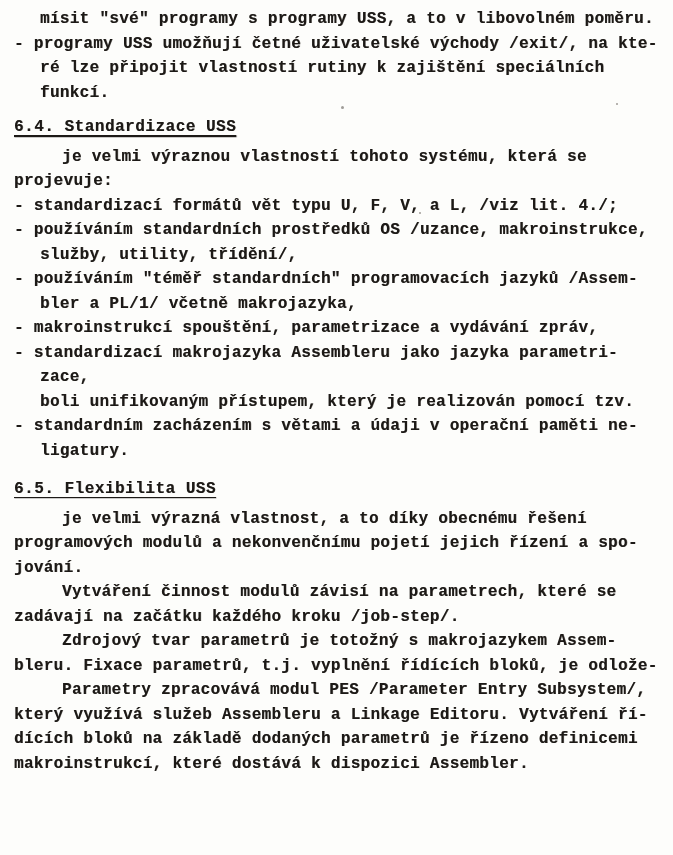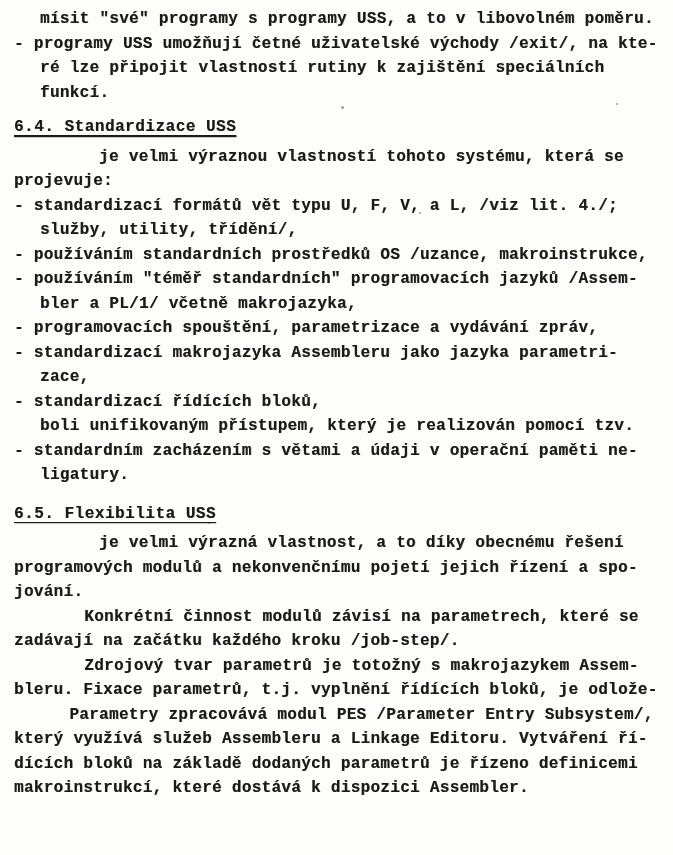--- a/index.html
+++ b/index.html
@@ -21,21 +21,21 @@
     line-height: 24.5px;
     letter-spacing: 0.3px;
     color: var(--ink, #1c1916);
     text-shadow: 0.4px 0.4px 0.5px rgba(30,24,18,0.55);
   }
   .line {
     white-space: pre;
     min-height: 24.5px;
   }
   .line.hang { padding-left: 26px; }
-  .line.para-first { padding-left: 48px; text-align: center; }
+  .line.para-first { padding-left: 48px; }
   .heading {
     margin: 10px 0 5px 0;
     white-space: pre;
     text-decoration: underline;
     text-decoration-thickness: 1.5px;
     text-underline-offset: 4px;
     letter-spacing: 0.5px;
   }
   .heading.second { margin-top: 14px; text-decoration: underline; }
   .speck {
@@ -59,39 +59,38 @@
     <div class="line">- programy USS umožňují četné uživatelské východy /exit/, na kte-</div>
     <div class="line hang">ré lze připojit vlastností rutiny k zajištění speciálních</div>
     <div class="line hang">funkcí.</div>
   </div>
 
   <div class="heading">6.4. Standardizace USS</div>
   <div>
     <div class="line para-first">je velmi výraznou vlastností tohoto systému, která se</div>
     <div class="line">projevuje:</div>
     <div class="line">- standardizací formátů vět typu U, F, V, a L, /viz lit. 4./;</div>
+    <div class="line">- používáním standardních prostředků OS /uzance, makroinstrukce,</div>
     <div class="line hang">služby, utility, třídění/,</div>
-    <div class="line">- používáním standardních prostředků OS /uzance, makroinstrukce,</div>
     <div class="line">- používáním "téměř standardních" programovacích jazyků /Assem-</div>
     <div class="line hang">bler a PL/1/ včetně makrojazyka,</div>
-    <div class="line">- programovacích spouštění, parametrizace a vydávání zpráv,</div>
+    <div class="line">- makroinstrukcí spouštění, parametrizace a vydávání zpráv,</div>
     <div class="line">- standardizací makrojazyka Assembleru jako jazyka parametri-</div>
     <div class="line hang">zace,</div>
-    <div class="line">- standardizací řídících bloků,</div>
     <div class="line hang">boli unifikovaným přístupem, který je realizován pomocí tzv.</div>
     <div class="line">- standardním zacházením s větami a údaji v operační paměti ne-</div>
     <div class="line hang">ligatury.</div>
   </div>
 
   <div class="heading second">6.5. Flexibilita USS</div>
   <div>
     <div class="line para-first">je velmi výrazná vlastnost, a to díky obecnému řešení</div>
     <div class="line">programových modulů a nekonvenčnímu pojetí jejich řízení a spo-</div>
     <div class="line">jování.</div>
-    <div class="line para-first">Konkrétní činnost modulů závisí na parametrech, které se</div>
+    <div class="line para-first">Vytváření činnost modulů závisí na parametrech, které se</div>
     <div class="line">zadávají na začátku každého kroku /job-step/.</div>
     <div class="line para-first">Zdrojový tvar parametrů je totožný s makrojazykem Assem-</div>
     <div class="line">bleru. Fixace parametrů, t.j. vyplnění řídících bloků, je odlože-</div>
     <div class="line para-first">Parametry zpracovává modul PES /Parameter Entry Subsystem/,</div>
     <div class="line">který využívá služeb Assembleru a Linkage Editoru. Vytváření ří-</div>
     <div class="line">dících bloků na základě dodaných parametrů je řízeno definicemi</div>
     <div class="line">makroinstrukcí, které dostává k dispozici Assembler.</div>
   </div>
 
   <div class="speck s1"></div>

